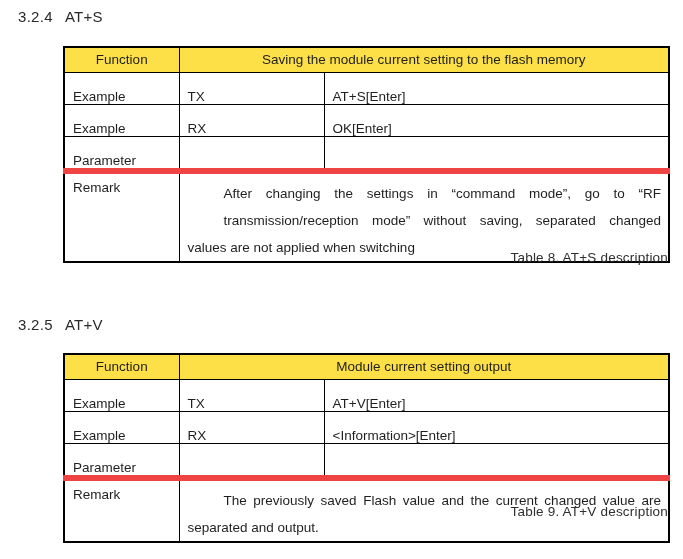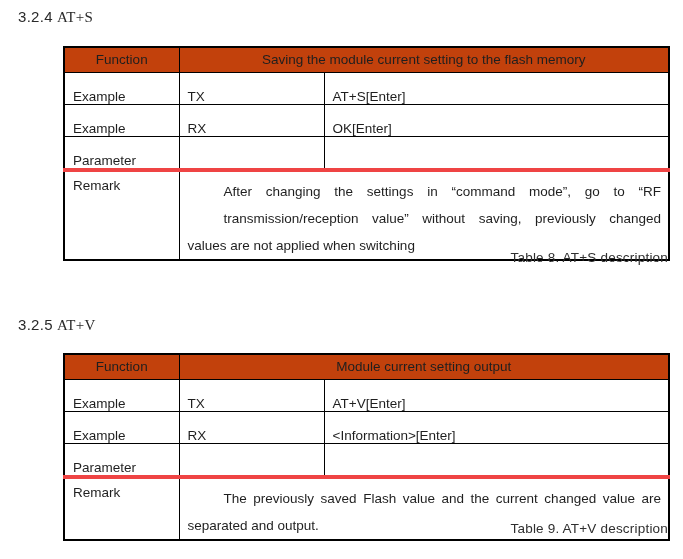--- a/index.html
+++ b/index.html
@@ -16,45 +16,45 @@
     color: #1f1f1f;
   }
   .heading {
     position: absolute;
     left: 18px;
     font-size: 15px;
     letter-spacing: 0.3px;
     color: #2a2a2a;
     white-space: nowrap;
   }
-  .heading .ht { margin-left: 4px; font-family: Liberation Serif, serif; }
+  .heading .ht { margin-left: 12px; }
 
   table.cmd {
     position: absolute;
     left: 63px;
     width: 605px;
     border-collapse: collapse;
     table-layout: fixed;
     font-size: 13.5px;
     color: #1f1f1f;
   }
   table.cmd td {
     border: 1px solid #000000;
     padding: 16px 0 0 8px;
     vertical-align: middle;
     overflow: hidden;
     white-space: nowrap;
   }
   table.cmd { border: 2px solid #000000; }
   tr.hdr td {
-    background: #c2410c;
+    background: #fde047;
     text-align: center;
     padding: 0;
   }
-  tr.rem td { border-top: 4px solid #ef4444; }
+  tr.rem td { border-top: 6px solid #ef4444; }
   tr.rem td.lbl {
     vertical-align: top;
     padding-top: 6px;
   }
   td.remcell {
     padding: 6px 7px 0 8px !important;
     vertical-align: top;
     white-space: normal !important;
   }
   td.remcell div {
@@ -75,21 +75,21 @@
     font-size: 13.5px;
     color: #2f2f2f;
     letter-spacing: 0.2px;
   }
   
   #h1 { top: 8px; }
   #t1 { top: 46px; }
   #cap1 { top: 250px; }
   #h2 { top: 316px; }
   #t2 { top: 353px; }
-  #cap2 { top: 521px; }
+  #cap2 { top: 504px; }
 </style>
 </head>
 <body>
 
 <div class="heading" id="h1">
   <span>3.2.4</span><span class="ht">AT+S</span>
 </div>
 
 <table class="cmd" id="t1">
   <colgroup>
@@ -114,21 +114,21 @@
     </tr>
     <tr style="height:24px">
       <td>Parameter</td>
       <td></td>
       <td></td>
     </tr>
     <tr class="rem" style="height:86px">
       <td class="lbl">Remark</td>
       <td colspan="2" class="remcell">
         <div class="just">After changing the settings in “command mode”, go to “RF</div>
-        <div class="just">transmission/reception value” without saving, previously changed</div>
+        <div class="just">transmission/reception mode” without saving, separated changed</div>
         <div>values are not applied when switching</div>
       </td>
     </tr>
   </tbody>
 </table>
 
 <div class="caption" id="cap1">Table 8. AT+S description</div>
 
 <div class="heading" id="h2">
   <span>3.2.5</span><span class="ht">AT+V</span>

